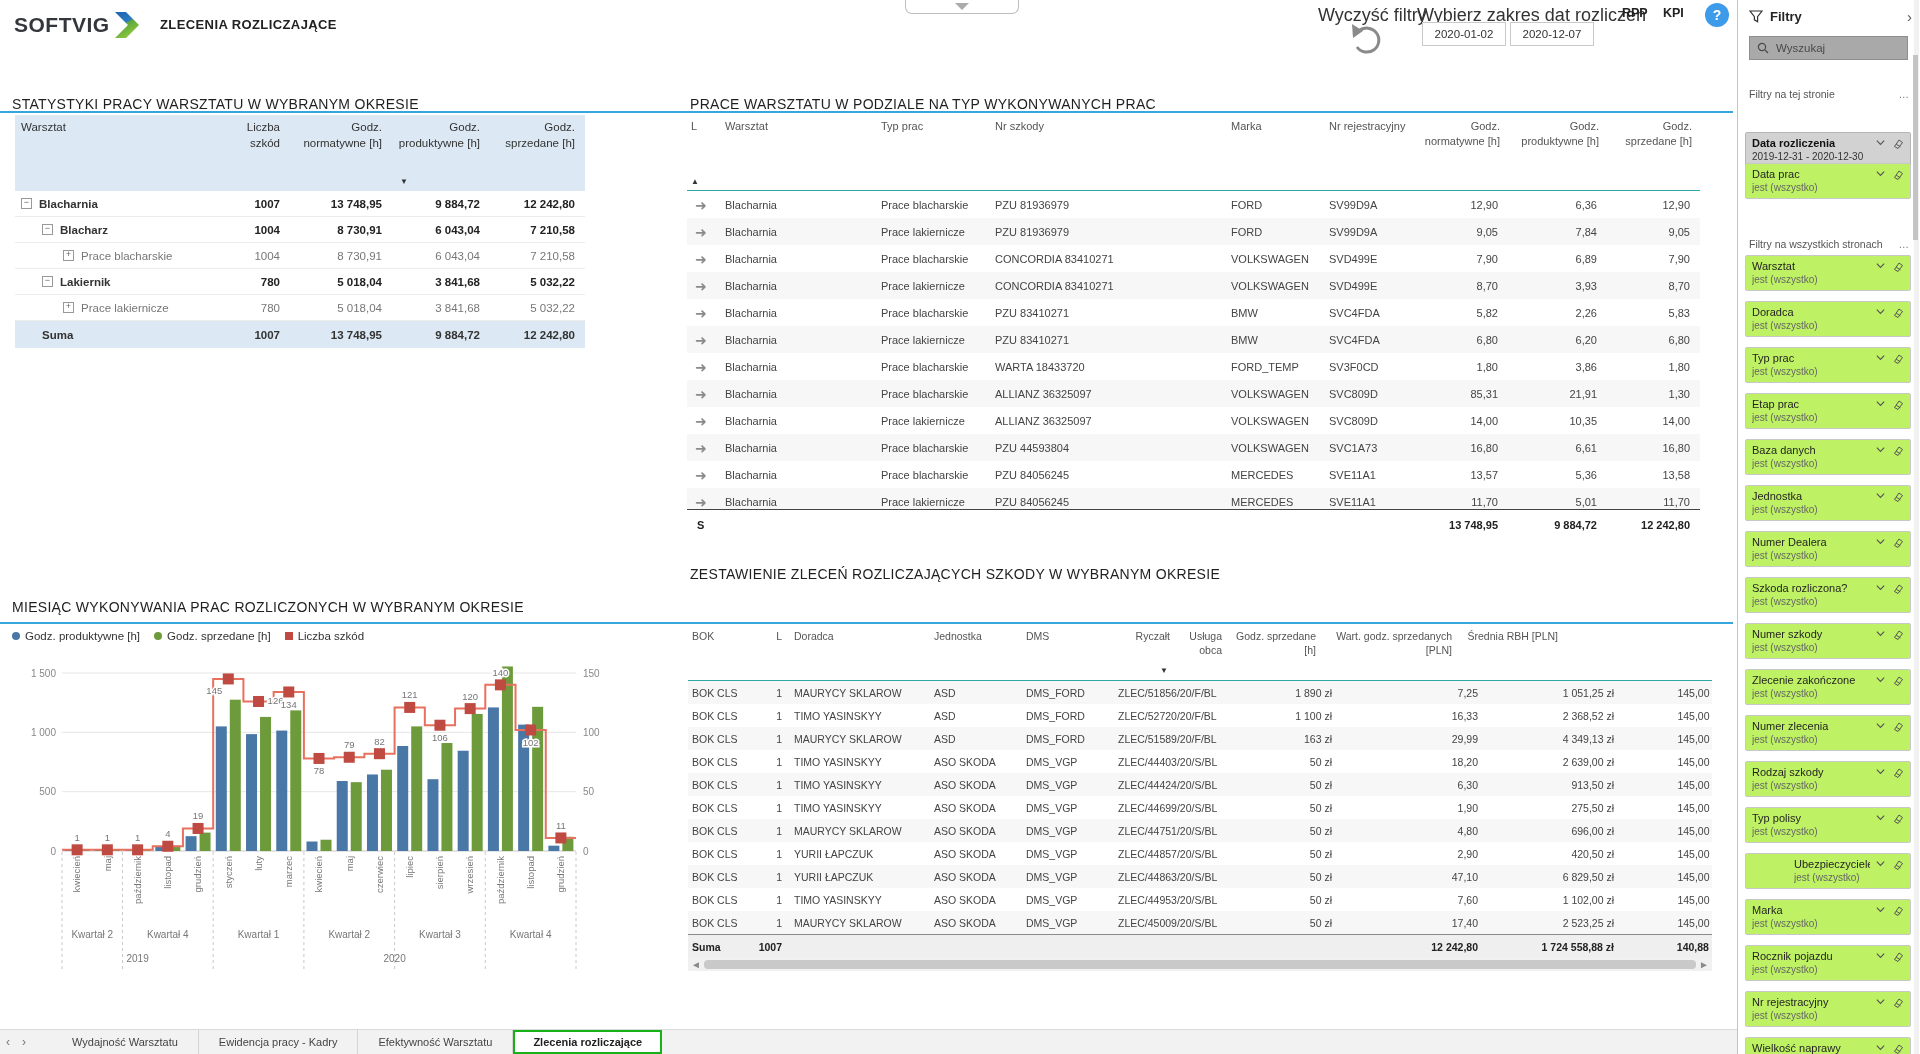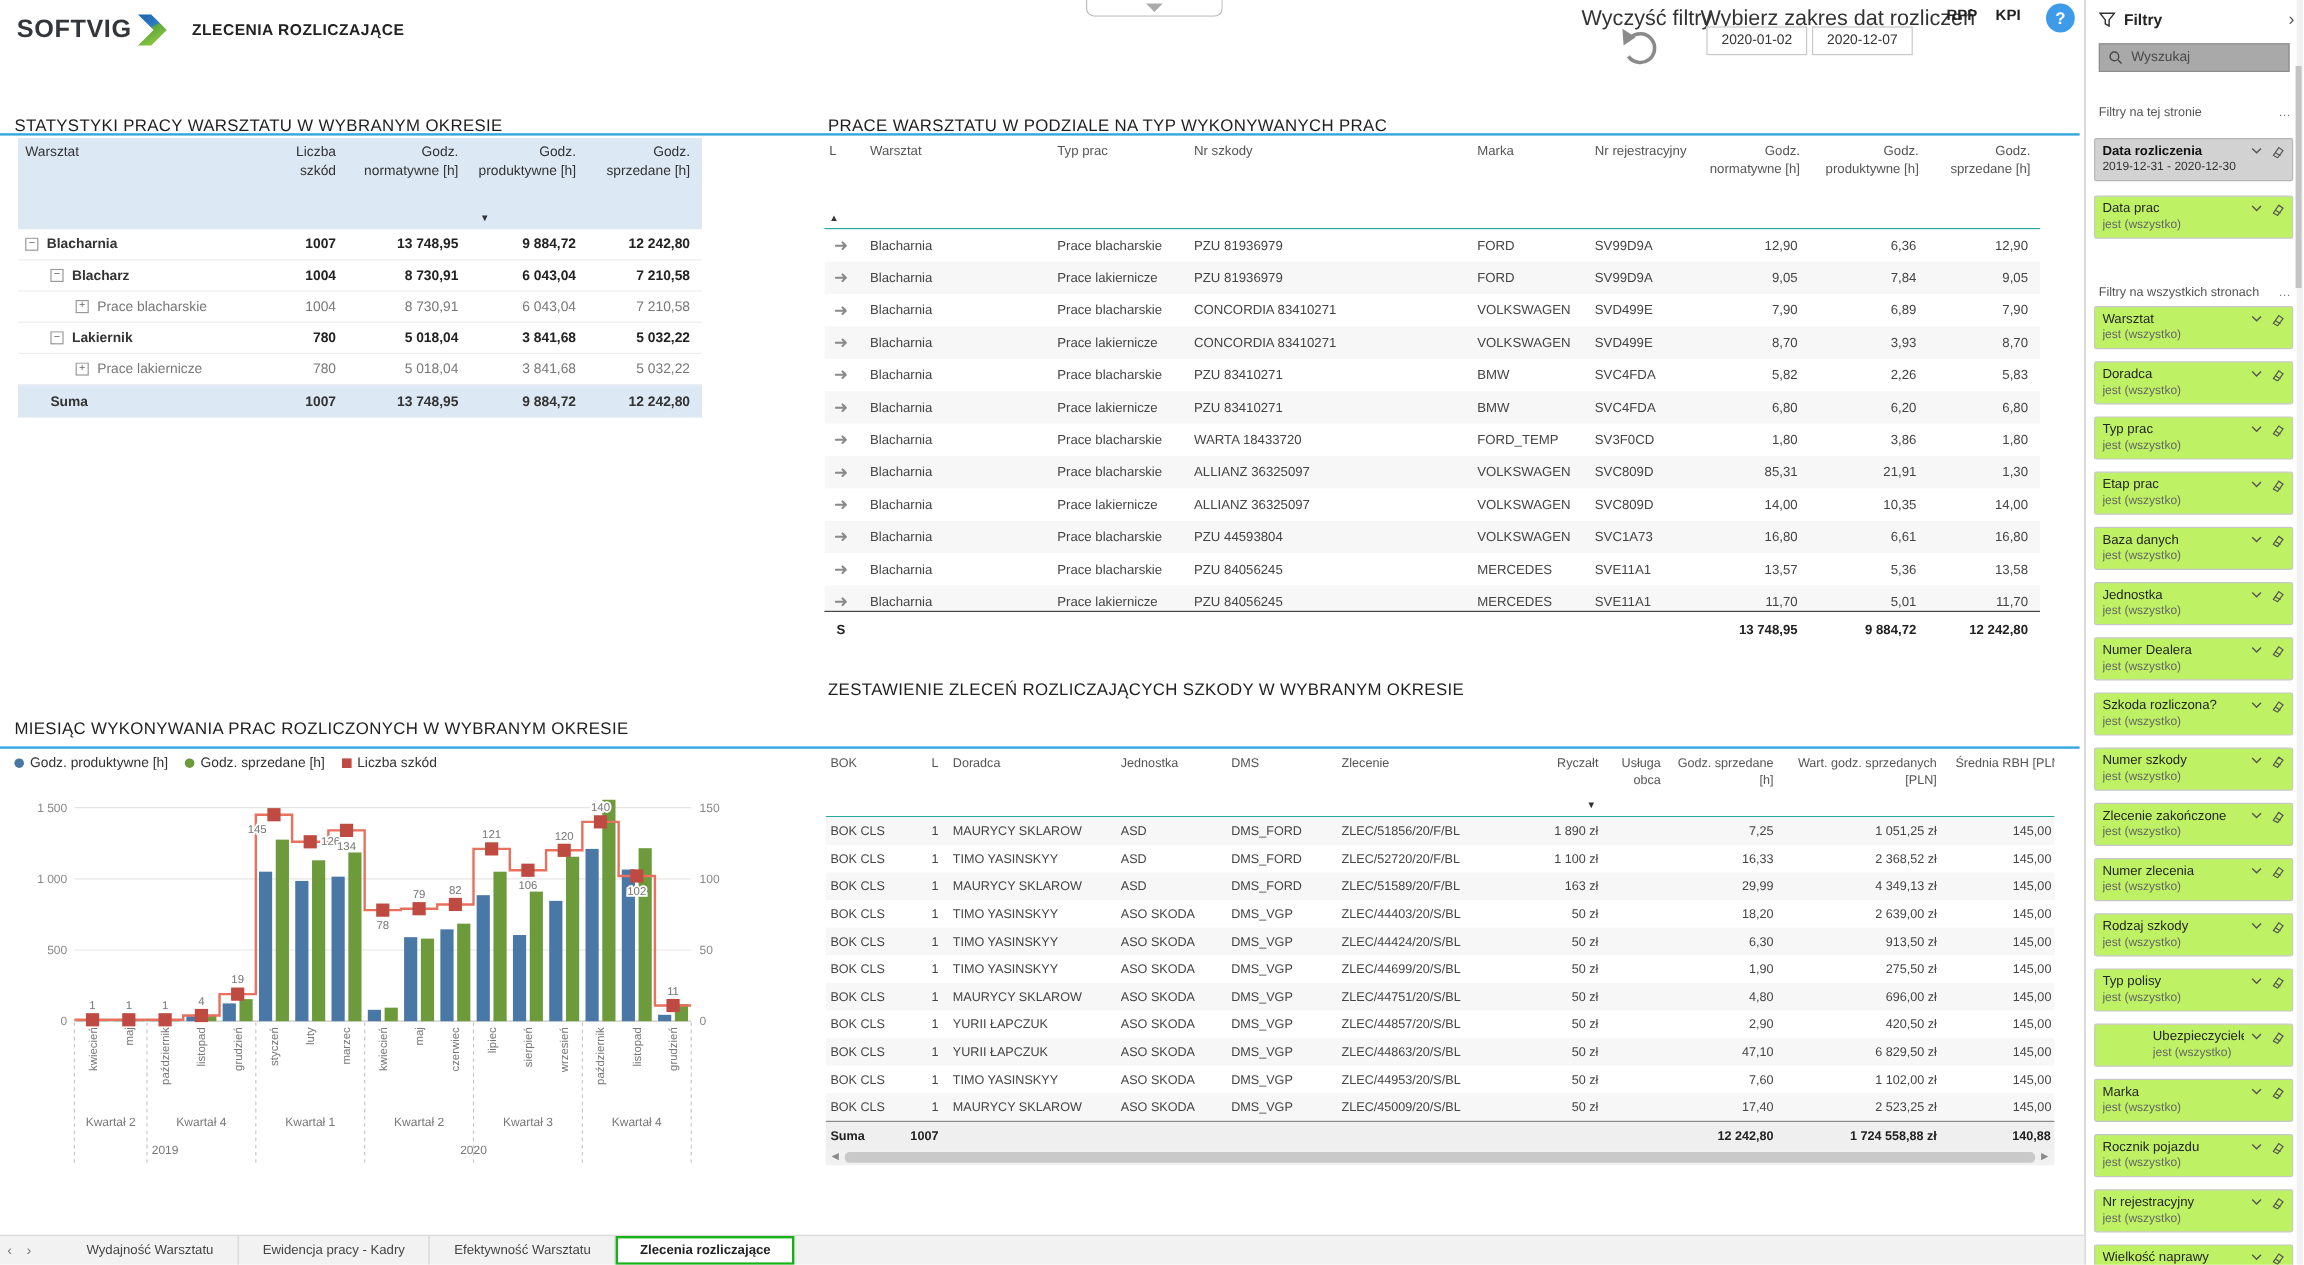--- a/index.html
+++ b/index.html
@@ -487,21 +487,20 @@
     <text x="560.8823529411765" y="188.94666666666666" text-anchor="middle" font-size="9.5" fill="#767676" paint-order="stroke" stroke="#ffffff" stroke-width="3">11</text>
   </svg>
 <div class="abs" id="orders-clip">
     <div id="orders-table">
       <div class="grid-row" id="orders-head">
         <div class="cell" style="width: 66px;">BOK</div>
         <div class="cell num" style="width: 36px;">L</div>
         <div class="cell" style="width: 140px;">Doradca</div>
         <div class="cell" style="width: 92px;">Jednostka</div>
         <div class="cell" style="width: 92px;">DMS</div>
-        <div class="cell" style="width: 162px;">Zlecenie</div>
         <div class="cell num" style="width: 64px;">Ryczałt<span style="position: absolute; bottom: 3px; right: 10px; font-size: 8px; color: rgb(51, 51, 51);">▼</span></div>
         <div class="cell num" style="width: 52px;">Usługa obca</div>
         <div class="cell num" style="width: 94px;">Godz. sprzedane [h]</div>
         <div class="cell num" style="width: 136px;">Wart. godz. sprzedanych [PLN]</div>
         <div class="cell num" style="width: 106px;">Średnia RBH [PLN]</div>
       </div>
       <div class="grid-row o-row">
         <div class="cell" style="width: 66px; padding-left: 4px;">BOK CLS</div>
         <div class="cell num" style="width: 36px; padding-right: 8px;">1</div>
         <div class="cell" style="width: 140px; padding-left: 4px;">MAURYCY SKLAROW</div>
@@ -678,21 +677,21 @@
       <circle cx="5" cy="5" r="3.6" fill="none" stroke="#4a4a4a" stroke-width="1.2"></circle>
       <line x1="8" y1="8" x2="11" y2="11" stroke="#4a4a4a" stroke-width="1.2"></line>
     </svg>
     <span>Wyszukaj</span>
   </div>
   <div class="f-section" style="top:88px;">
     <span>Filtry na tej stronie</span>
     <span class="more">…</span>
   </div>
   <div id="page-filter-cards">
-      <div class="f-card sel" style="top: 115px;">
+      <div class="f-card sel" style="top: 132px;">
         <div class="t-row">
           <span class="f-name">Data rozliczenia</span>
           <span class="f-ico">
             <svg width="11" height="11" viewBox="0 0 12 12">
               <path d="M2 4 L6 8 L10 4" fill="none" stroke="#555" stroke-width="1.3"></path>
             </svg>
             <svg width="12" height="12" viewBox="0 0 12 12" style="margin-left:6px;">
               <path d="M2.5 9.5 L7 3 L10.5 5.5 L6 11.5 Z" fill="none" stroke="#555" stroke-width="1"></path>
               <line x1="4.2" y1="7.2" x2="8.4" y2="9.8" stroke="#555" stroke-width="1"></line>
             </svg>

